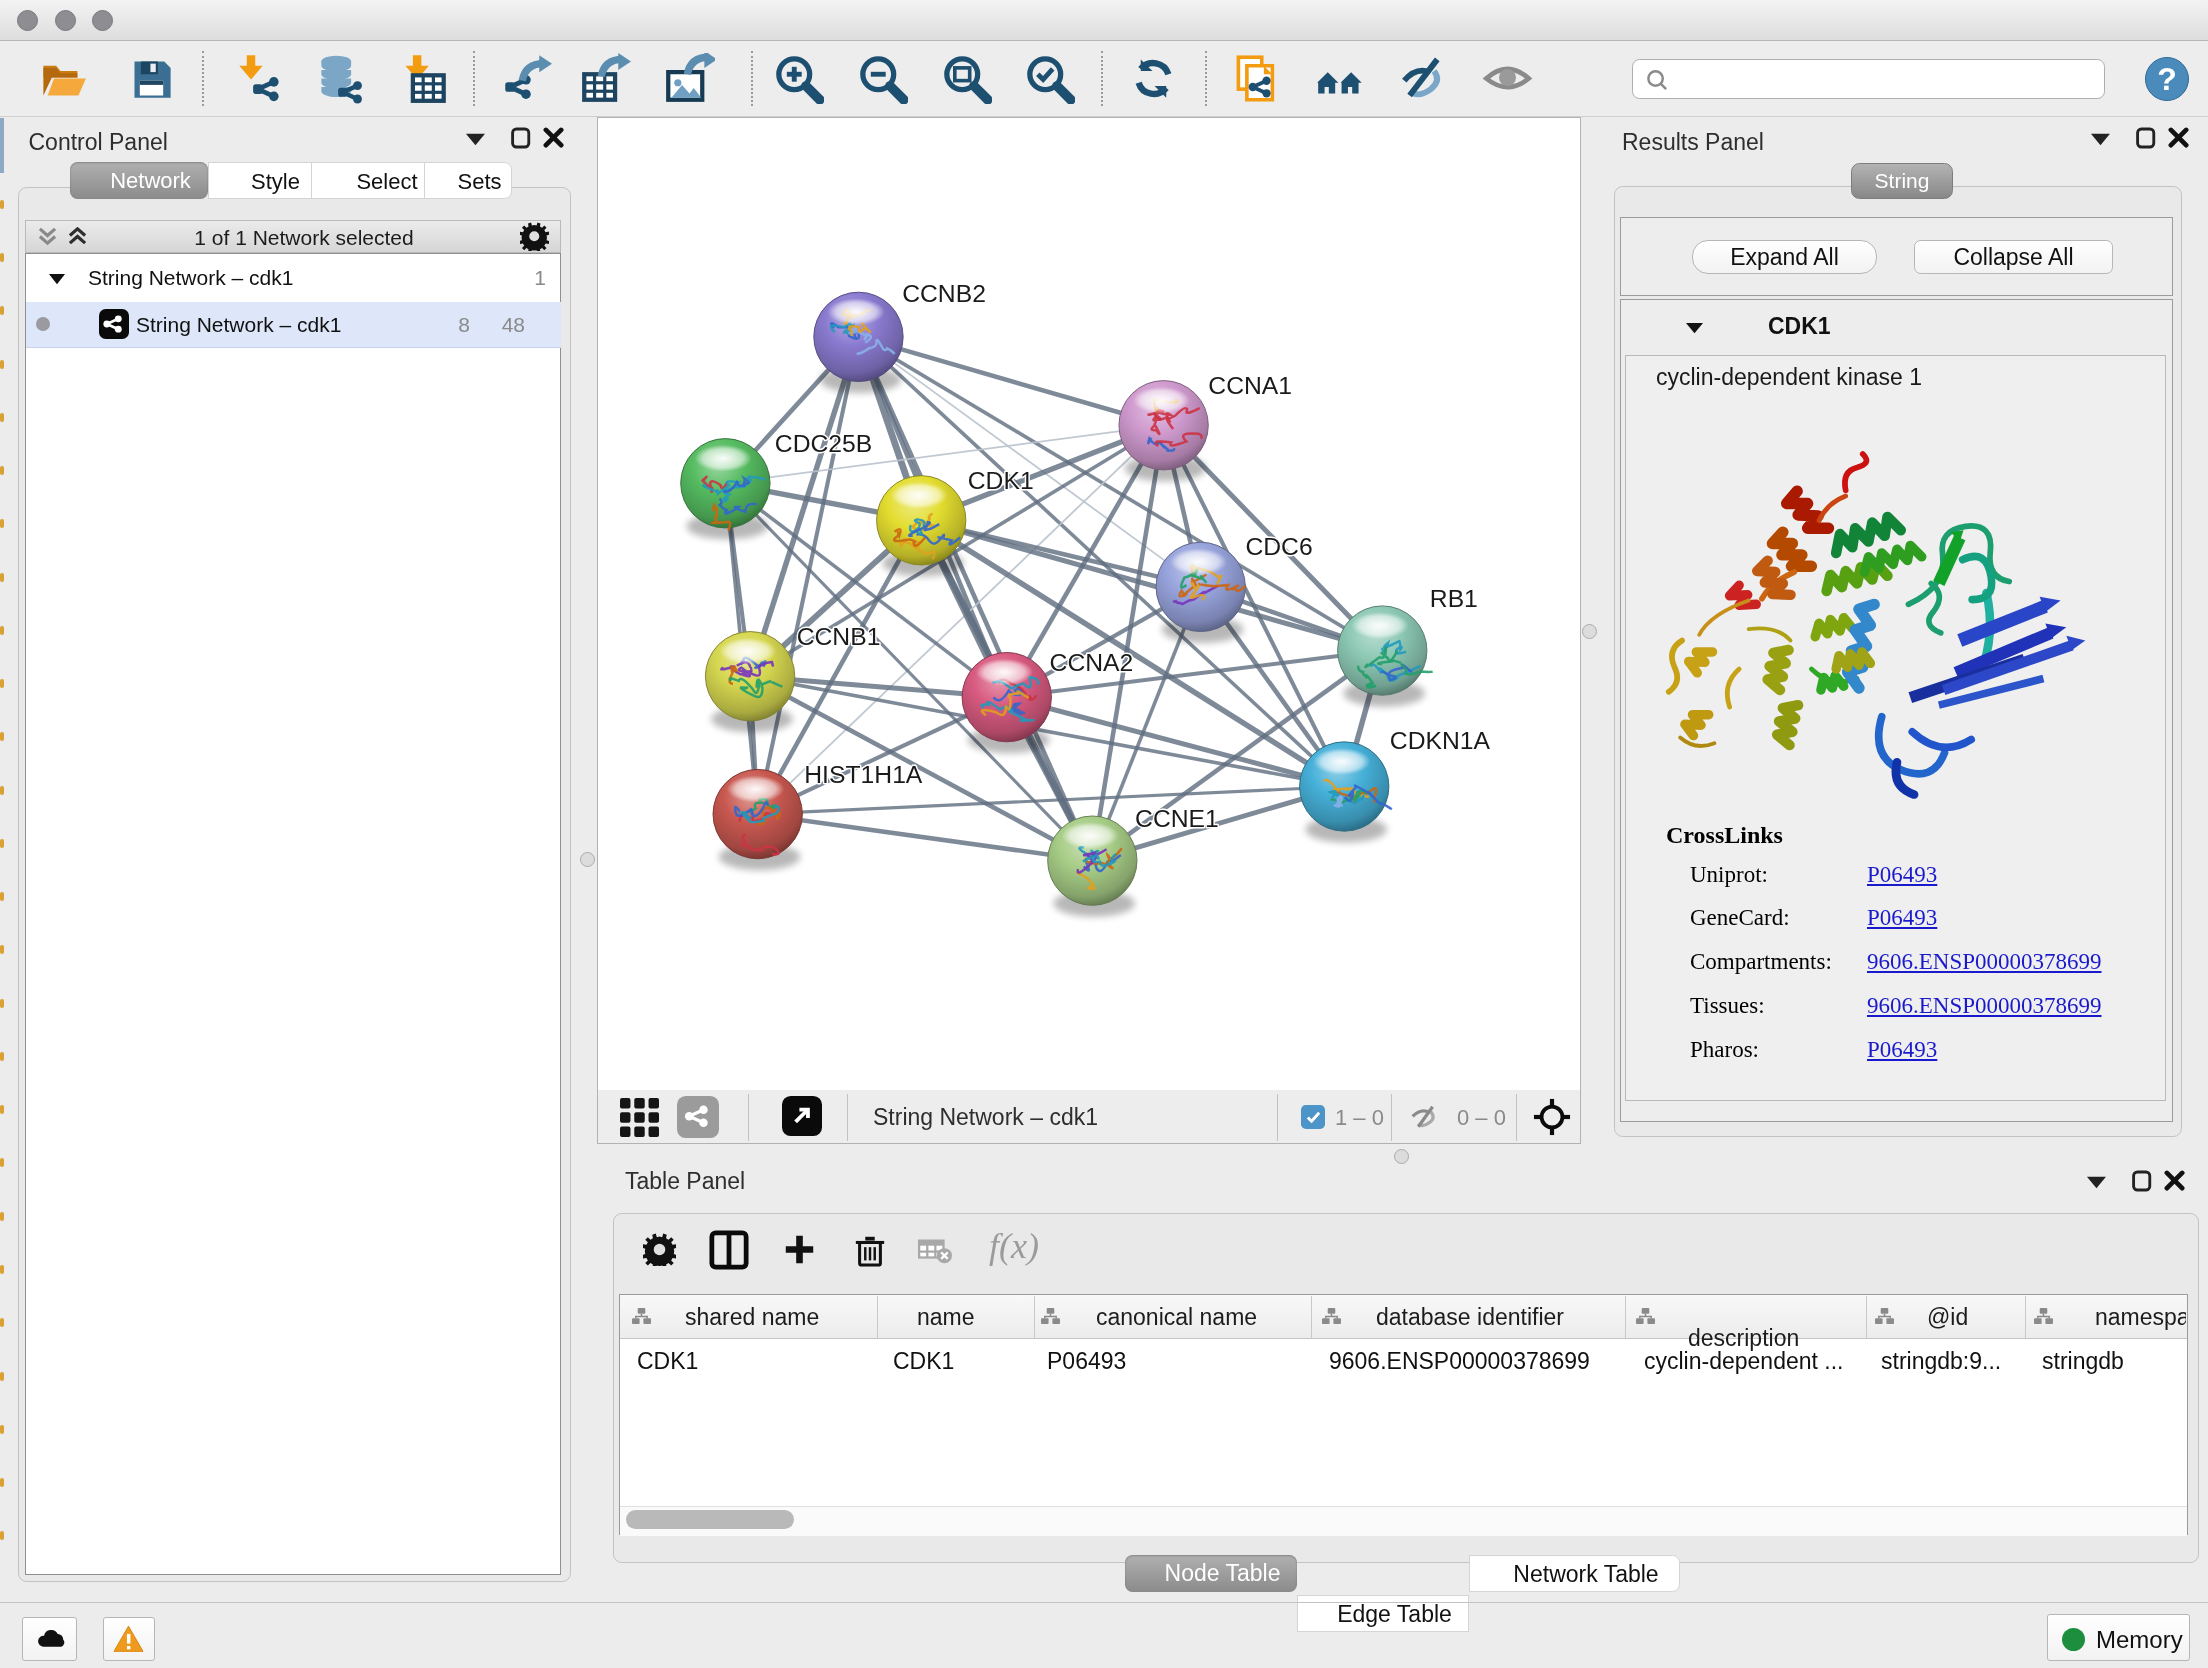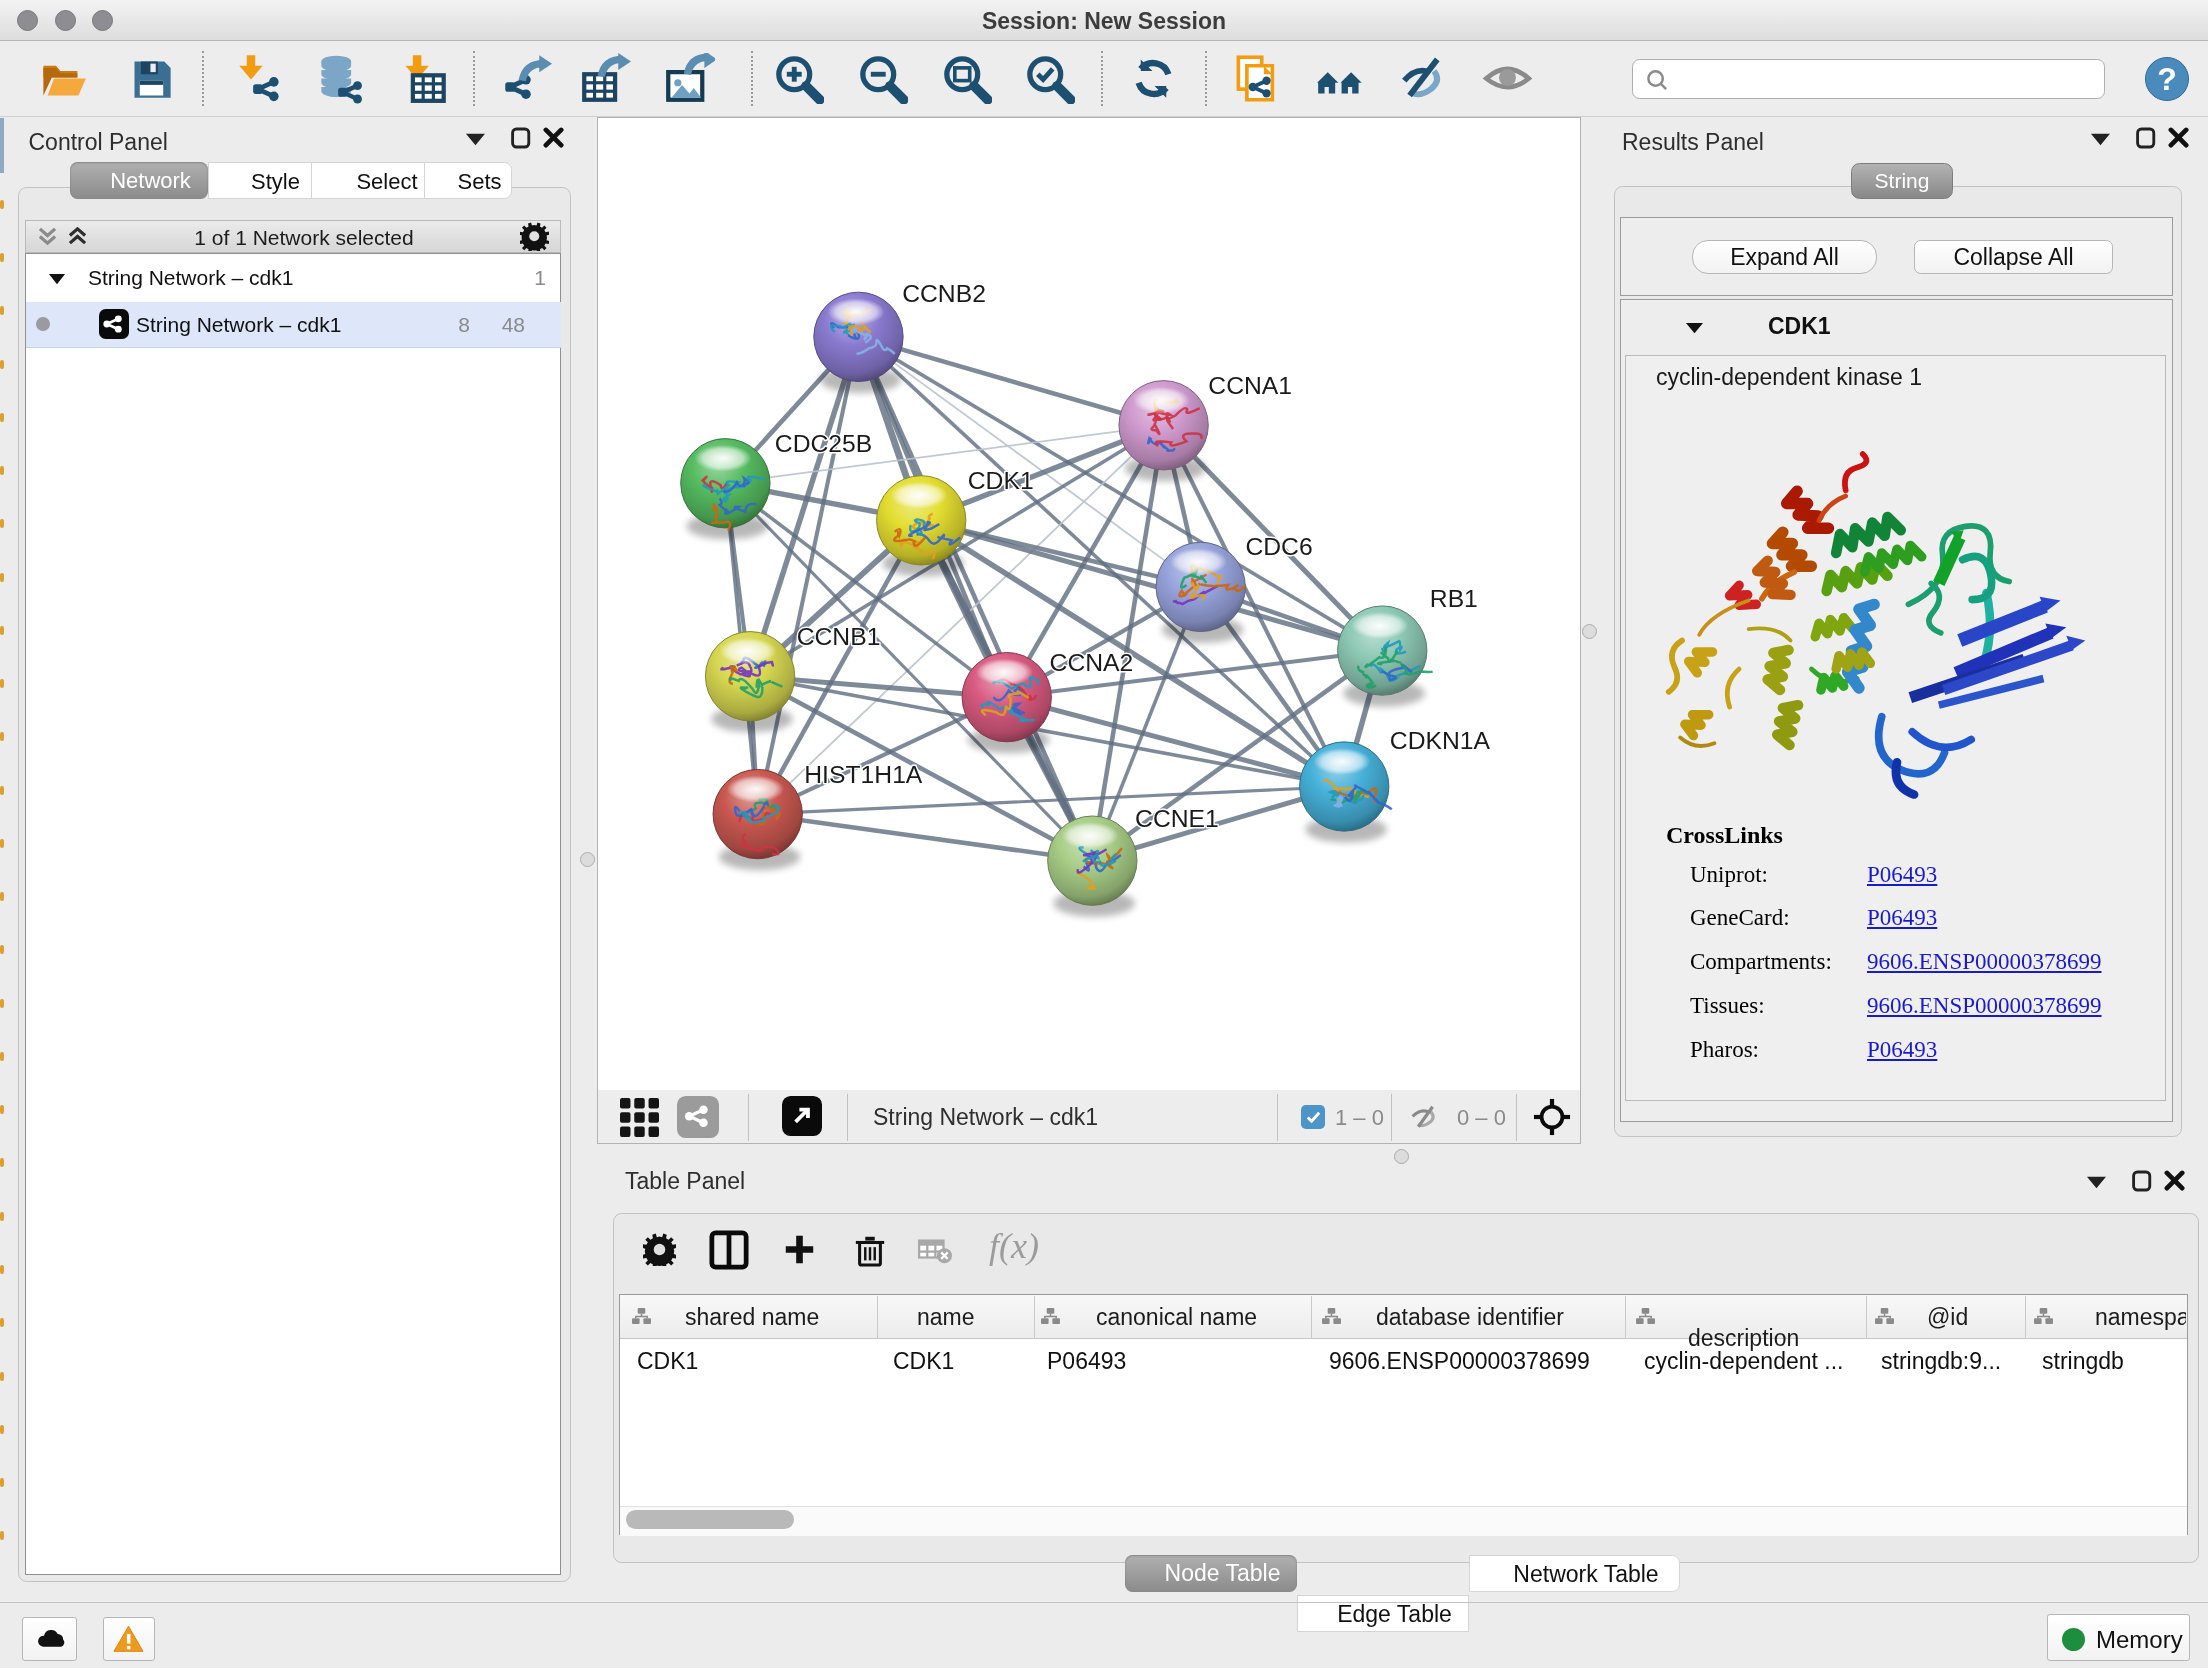--- a/index.html
+++ b/index.html
@@ -39,21 +39,20 @@
 <div class="abs" style="left:0;top:1265px;width:3.8px;height:8.6px;background:#d9a033;border-radius:1.9px;"></div>
 <div class="abs" style="left:0;top:1318px;width:3.8px;height:8.6px;background:#d9a033;border-radius:1.9px;"></div>
 <div class="abs" style="left:0;top:1372px;width:3.8px;height:8.6px;background:#d9a033;border-radius:1.9px;"></div>
 <div class="abs" style="left:0;top:1425px;width:3.8px;height:8.6px;background:#d9a033;border-radius:1.9px;"></div>
 <div class="abs" style="left:0;top:1478px;width:3.8px;height:8.6px;background:#d9a033;border-radius:1.9px;"></div>
 <div class="abs" style="left:0;top:1531px;width:3.8px;height:8.6px;background:#d9a033;border-radius:1.9px;"></div>
 <div class="abs" style="left:0;top:0;width:2208px;height:40px;background:linear-gradient(#f3f3f3,#dddddd);border-bottom:1px solid #b6b6b6;border-radius:9.5px 9.5px 0 0;"></div>
 <div class="abs" style="left:17px;top:9.5px;width:21px;height:21px;border-radius:50%;background:#8d8d92;border:1px solid #76767c;box-sizing:border-box;"></div>
 <div class="abs" style="left:55px;top:9.5px;width:21px;height:21px;border-radius:50%;background:#8d8d92;border:1px solid #76767c;box-sizing:border-box;"></div>
 <div class="abs" style="left:92px;top:9.5px;width:21px;height:21px;border-radius:50%;background:#8d8d92;border:1px solid #76767c;box-sizing:border-box;"></div>
-<div class="abs" style="left:0;top:7.6px;width:2208px;text-align:center;font-size:23px;font-weight:bold;color:#3c3c3c;">Session: New Session</div>
 <div class="abs" style="left:0;top:41px;width:2208px;height:75px;background:#ededed;border-bottom:1px solid #cfcfcf;"></div>
 <div class="tb-sep" style="left:202px;"></div>
 <div class="tb-sep" style="left:473px;"></div>
 <div class="tb-sep" style="left:751px;"></div>
 <div class="tb-sep" style="left:1101px;"></div>
 <div class="tb-sep" style="left:1205px;"></div>
 <svg style="position:absolute;left:37px;top:53px" width="51" height="51" viewBox="0 0 48 48">
       <path d="M6 12 h12 l4 5 h16 v6 H6 z" fill="#c87d12"></path>
       <path d="M6 40 V14 h12 l4 5 h16 v4 H14 z" fill="#b5690e"></path>
       <path d="M10 40 L16 24 h30 l-7 16 z" fill="#f5a93c"></path>

